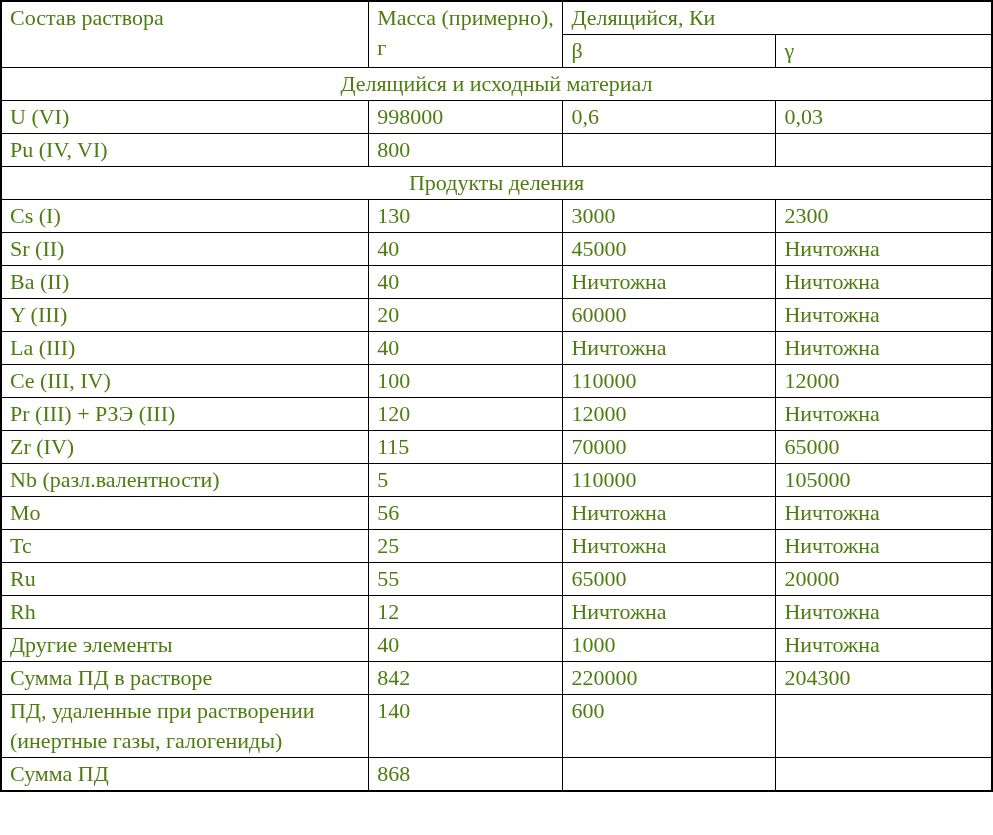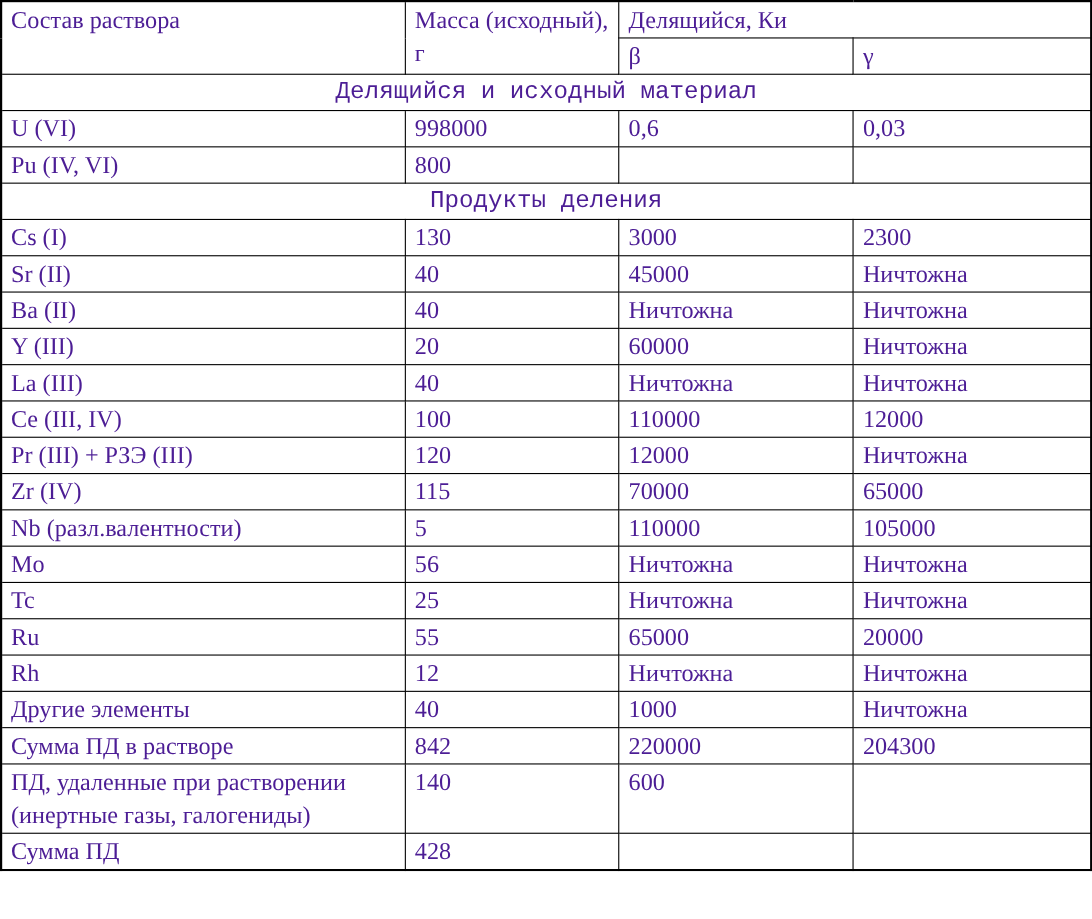--- a/index.html
+++ b/index.html
@@ -10,58 +10,57 @@
   .page {
     width: 993px;
     box-sizing: border-box;
   }
   table.doc-table {
     width: 993px;
     border-collapse: collapse;
     table-layout: fixed;
     font-family: "Liberation Serif", "DejaVu Serif", serif;
     font-size: 22px;
-    color: #4c1d95;
+    color: #4d7c0f;
     border: 2px solid #000000;
   }
   table.doc-table th,
   table.doc-table td {
     border: 1px solid #000000;
     padding: 1px 8px;
     line-height: 30px;
     vertical-align: top;
     text-align: left;
     font-weight: normal;
     overflow: hidden;
     white-space: normal;
     box-sizing: border-box;
   }
   table.doc-table td.section {
     text-align: center;
-    font-family: Liberation Mono, monospace;
   }
   table.doc-table td:empty::after {
     content: "\00a0";
   }
 </style>
 </head>
 <body>
 
 <div class="page">
   <table class="doc-table">
     <colgroup>
       <col style="width: 37.1%">
       <col style="width: 19.6%">
       <col style="width: 21.5%">
       <col style="width: 21.8%">
     </colgroup>
     <thead>
       <tr>
         <th rowspan="2">Состав раствора</th>
-        <th rowspan="2">Масса (исходный), г</th>
+        <th rowspan="2">Масса (примерно), г</th>
         <th colspan="2">Делящийся, Ки</th>
       </tr>
       <tr>
         <th>β</th>
         <th>γ</th>
       </tr>
     </thead>
     <tbody>
         <tr>
           <td colspan="4" class="section">Делящийся и исходный материал</td>
@@ -172,19 +171,19 @@
           <td>204300</td>
         </tr>
         <tr>
           <td>ПД, удаленные при растворении (инертные газы, галогениды)</td>
           <td>140</td>
           <td>600</td>
           <td></td>
         </tr>
         <tr>
           <td>Сумма ПД</td>
-          <td>428</td>
+          <td>868</td>
           <td></td>
           <td></td>
         </tr>
       </tbody>
   </table>
 </div>
 
 </body></html>

